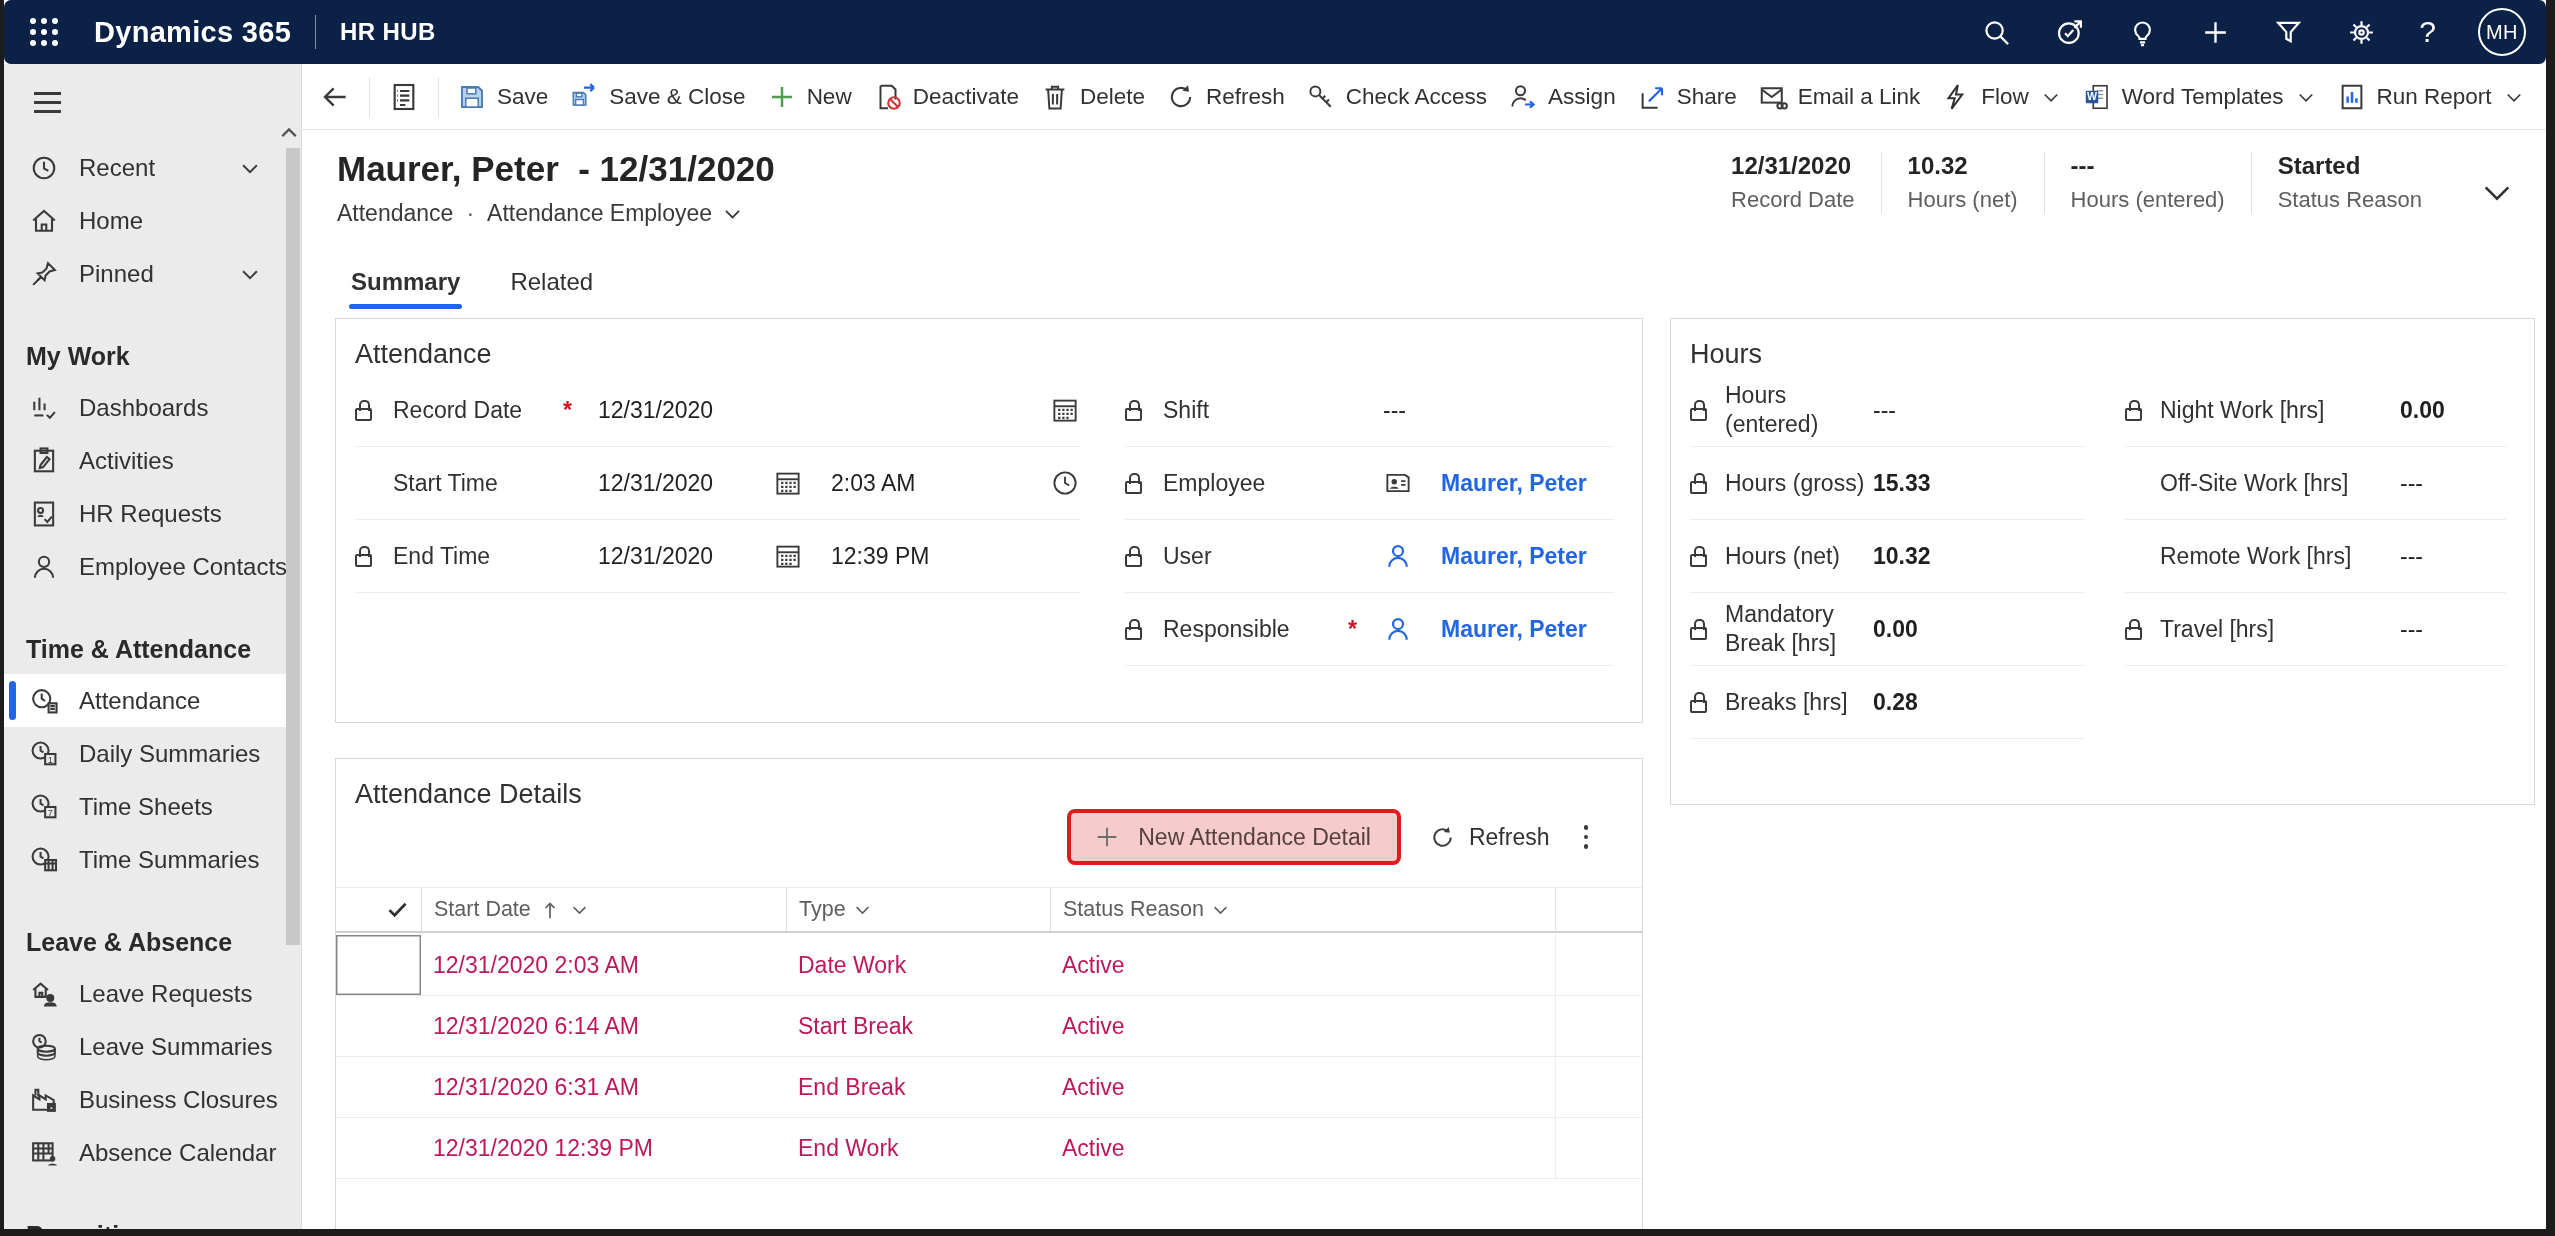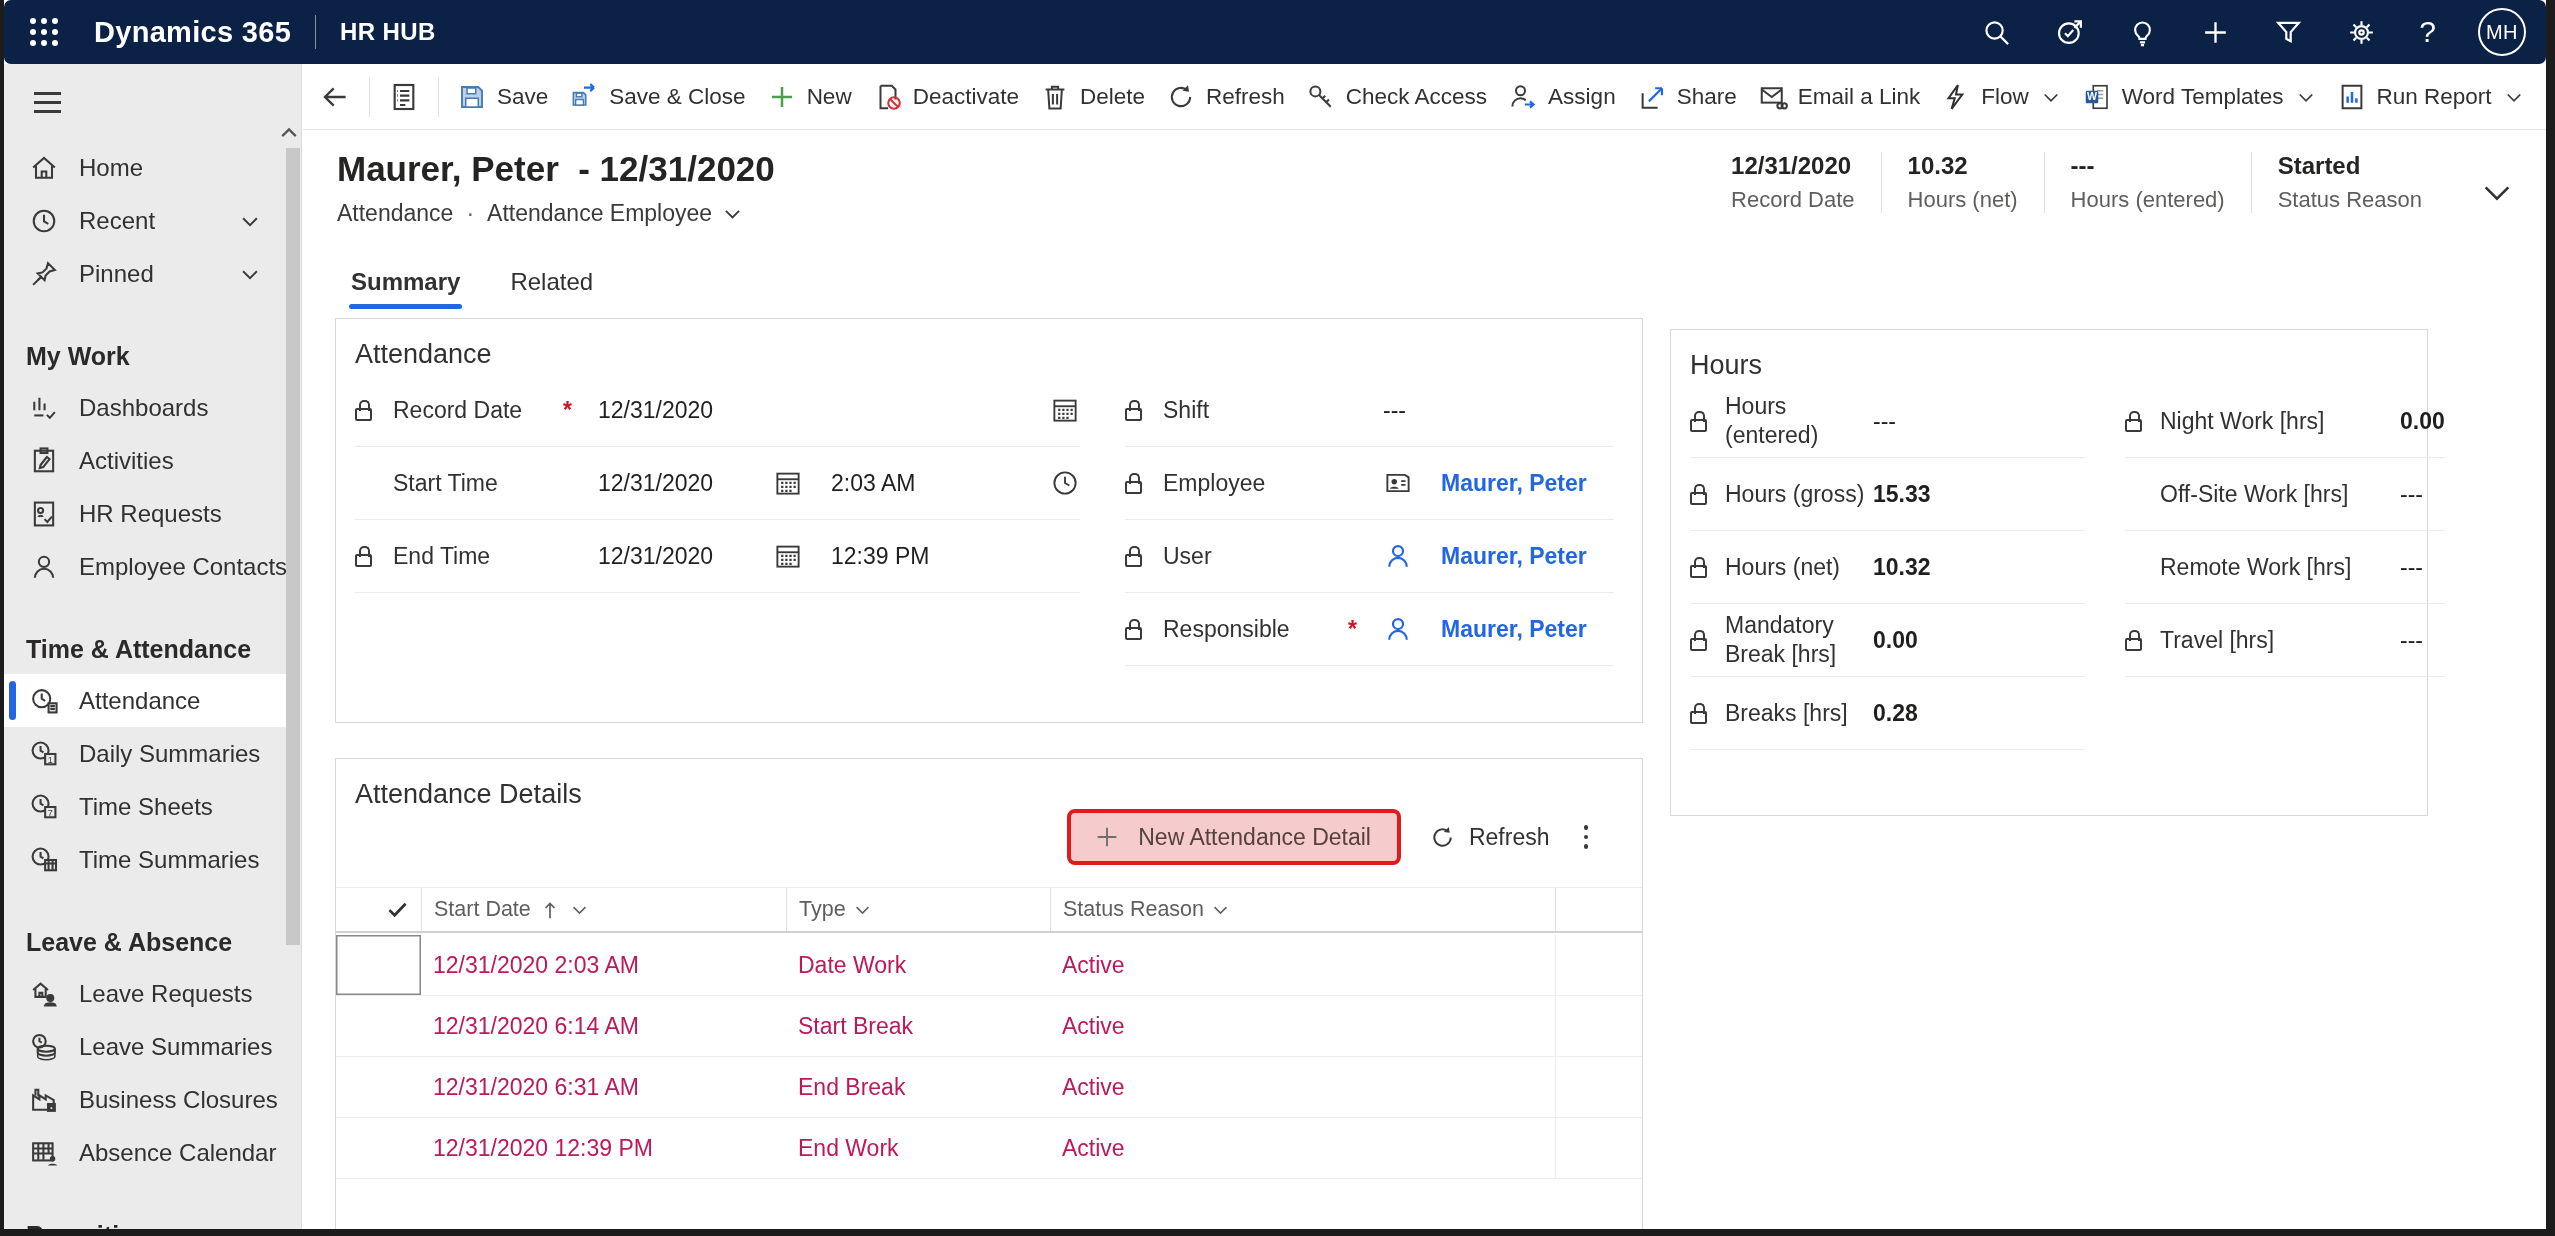--- a/index.html
+++ b/index.html
@@ -94,21 +94,21 @@
   .tab { cursor:pointer; position:relative; color:#323130; }
   .tab.active { font-weight:bold;margin-left:12px; }
   .tab.active::after {
     content:''; position:absolute; left:-2px; right:-2px; bottom:-13px; height:5px;
     background:#2266E3; border-radius:3px;
   }
 
   
   .card { position:absolute; background:#fff; border:1px solid #d8d8d8; }
   #card-attendance { left:32px;  top:254px; width:1308px; height:405px; }
-  #card-hours      { left:1367px;top:254px; width:758px;  height:487px;margin-top:11px; }
+  #card-hours      { left:1367px;top:254px; width:865px;  height:487px; }
   #card-details    { left:32px;  top:694px; width:1308px; height:520px; }
   .card-title { font-size:27px; color:#323130; padding:20px 0 0 19px; }
 
   
   .cols { display:flex; padding:4px 28px 0 19px; }
   .frow { display:flex; align-items:center; min-height:73px; border-bottom:1px solid #ececec; position:relative; }
   .lockslot { width:38px; flex:none; display:flex; }
   .lock {
     position:relative; width:17px; height:13px; border:2.5px solid #3b3a39;
     border-radius:2px; display:inline-block; margin-top:8px;
@@ -241,40 +241,40 @@
     <div class="hamburger">
         <i></i>
         <i></i>
         <i></i>
       </div>
     <div class="nav">
 
       <div class="nav-item">
         <span class="nicon">
             <svg viewBox="0 0 28 28" fill="none" stroke="currentColor" stroke-width="1.8">
-              <path d="M4.5 13.5L14 5.2l9.5 8.3"></path>
-              <path d="M7 11.8V22.5h14V11.8"></path>
-              <path d="M12 22.5v-5.5h4v5.5"></path>
-            </svg>
-          </span>
-        <span>Home</span>
-      </div>
-      <div class="nav-item">
-        <span class="nicon">
-            <svg viewBox="0 0 28 28" fill="none" stroke="currentColor" stroke-width="1.8">
               <circle cx="14" cy="14" r="9"></circle>
               <path d="M14 8.5v5.8l3.8 2.2"></path>
             </svg>
           </span>
         <span>Recent</span>
         <span class="chev">
             <svg viewBox="0 0 16 16" fill="none" stroke="currentColor" stroke-width="1.4">
               <path d="M3 6l5 5 5-5"></path>
             </svg>
           </span>
+      </div>
+      <div class="nav-item">
+        <span class="nicon">
+            <svg viewBox="0 0 28 28" fill="none" stroke="currentColor" stroke-width="1.8">
+              <path d="M4.5 13.5L14 5.2l9.5 8.3"></path>
+              <path d="M7 11.8V22.5h14V11.8"></path>
+              <path d="M12 22.5v-5.5h4v5.5"></path>
+            </svg>
+          </span>
+        <span>Home</span>
       </div>
       <div class="nav-item">
         <span class="nicon">
             <svg viewBox="0 0 28 28" fill="none" stroke="currentColor" stroke-width="1.8">
               <path d="M17.5 4.5l6 6-4.6 1.3-3.5 3.5-.9 4.2-3-3-3 3 3-3-3-3 4.2-.9 3.5-3.5z"></path>
               <path d="M10.5 17.5L4.5 23.5"></path>
             </svg>
           </span>
         <span>Pinned</span>
         <span class="chev">

